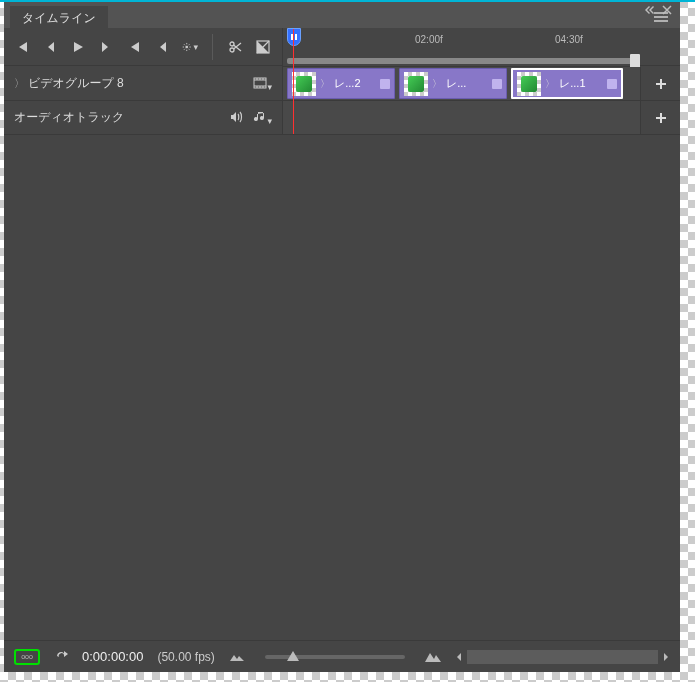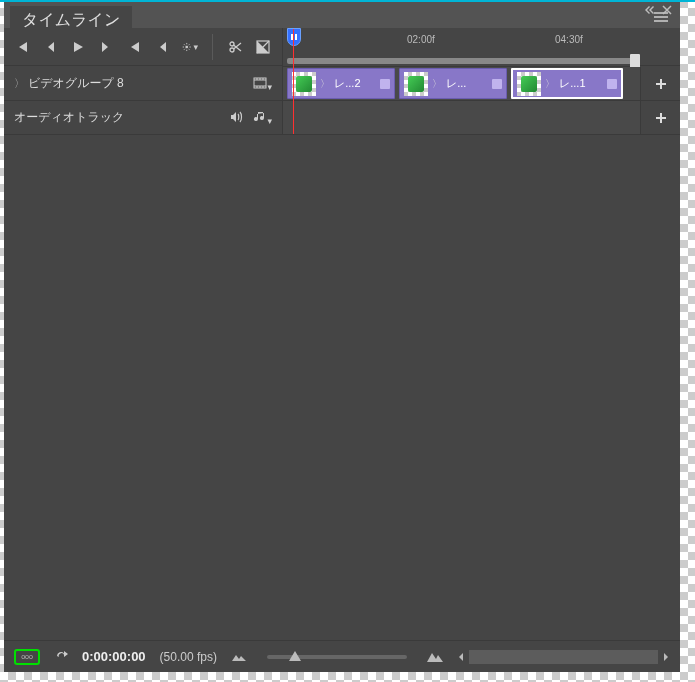--- a/index.html
+++ b/index.html
@@ -17,21 +17,21 @@
   }
   .border-top { position:absolute; top:0; left:0; right:0; height:2px; background:#00b5d6; }
   .panel {
     position:absolute; top:2px; left:4px; width:676px; height:670px;
     background:#535353; color:#d0d0d0; display:flex; flex-direction:column;
     font-size:11px;
   }
   .top-icons { position:absolute; top:3px; right:8px; display:flex; gap:8px; color:#bdbdbd; }
   .top-icons svg { width:10px; height:10px; }
   .tab-bar { height:26px; background:#535353; display:flex; align-items:flex-end; padding:0 6px; }
-  .tab { background:#454545; height:22px; padding:4px 12px 0; font-size:16px; color:#e0e0e0; }
+  .tab { background:#454545; height:22px; padding:4px 12px 0; font-size:12px; color:#e0e0e0; }
   .menu-icon { margin-left:auto; padding:4px 6px; }
   .menu-icon svg { width:14px; height:10px; }
   .panel-body { flex:1; background:#454545; display:flex; flex-direction:column; }
   .toolbar {
     height:38px; display:flex; align-items:center; padding:0 10px; gap:10px;
     border-bottom:1px solid #3a3a3a;
   }
   .tb-group { display:flex; align-items:center; gap:12px; }
   .tb-btn { width:16px; height:16px; display:flex; align-items:center; justify-content:center; color:#ccc; }
   .tb-btn svg { width:14px; height:14px; }
@@ -75,21 +75,21 @@
   .empty-flex { flex:1; }
   .footer {
     height:32px; border-top:1px solid #3a3a3a; display:flex; align-items:center;
     padding:0 10px; gap:14px; background:#454545;
   }
   .footer .rect-btn {
     width:26px; height:16px; border:2px solid #00e000; border-radius:3px; display:flex;
     align-items:center; justify-content:center; font-size:7px; color:#bbb;
   }
   .footer .ico svg { width:14px; height:14px; color:#ccc; }
-  .footer .time { color:#eee; font-weight:bold; font-size:13px; }
+  .footer .time { color:#eee; font-weight:normal; font-size:13px; }
   .footer .fps { color:#ccc; font-size:12px; }
   .zoom-slider { flex:0 0 140px; height:4px; background:#666; margin:0 6px; position:relative; border-radius:2px; }
   .zoom-slider::after{content:"";position:absolute;left:22px;top:-4px;width:0;height:0;border-left:6px solid transparent;border-right:6px solid transparent;border-bottom:10px solid #bbb;}
   .scroll-area { flex:1; display:flex; align-items:center; gap:4px; }
   .scroll-btn svg { width:8px; height:8px; color:#bbb; }
   .scroll-track { flex:1; height:14px; background:#555; border-radius:1px; position:relative; }
   .scroll-thumb { position:absolute; left:0; top:0; bottom:0; width:100%; background:#5c5c5c; }
   .right-col{width:40px;background:#454545;}
   svg { fill:currentColor; }
   .mountain svg{width:16px;height:12px;color:#bbb;}
@@ -182,21 +182,21 @@
           </div>
         </div>
       </div>
       <div style="flex:1;position:relative;border-bottom:1px solid #3a3a3a;border-left:1px solid #3a3a3a;">
         <div style="height:38px;position:relative;">
           <div class="playhead-badge">
             <svg viewBox="0 0 8 8" width="8" height="8">
                 <path fill="#fff" d="M1 1h2v6H1zM5 1h2v6H5z"></path>
               </svg>
           </div>
-          <span class="ruler-tick" style="left:124px;">02:00f</span>
+          <span class="ruler-tick" style="left:132px;">02:00f</span>
           <span class="ruler-tick" style="left:272px;">04:30f</span>
           <div class="workarea-bar">
               <div class="end-handle"></div>
             </div>
         </div>
       </div>
       <div class="right-col" style="height:38px;border-bottom:1px solid #3a3a3a;"></div>
     </div>
 
     <div style="display:flex;">

